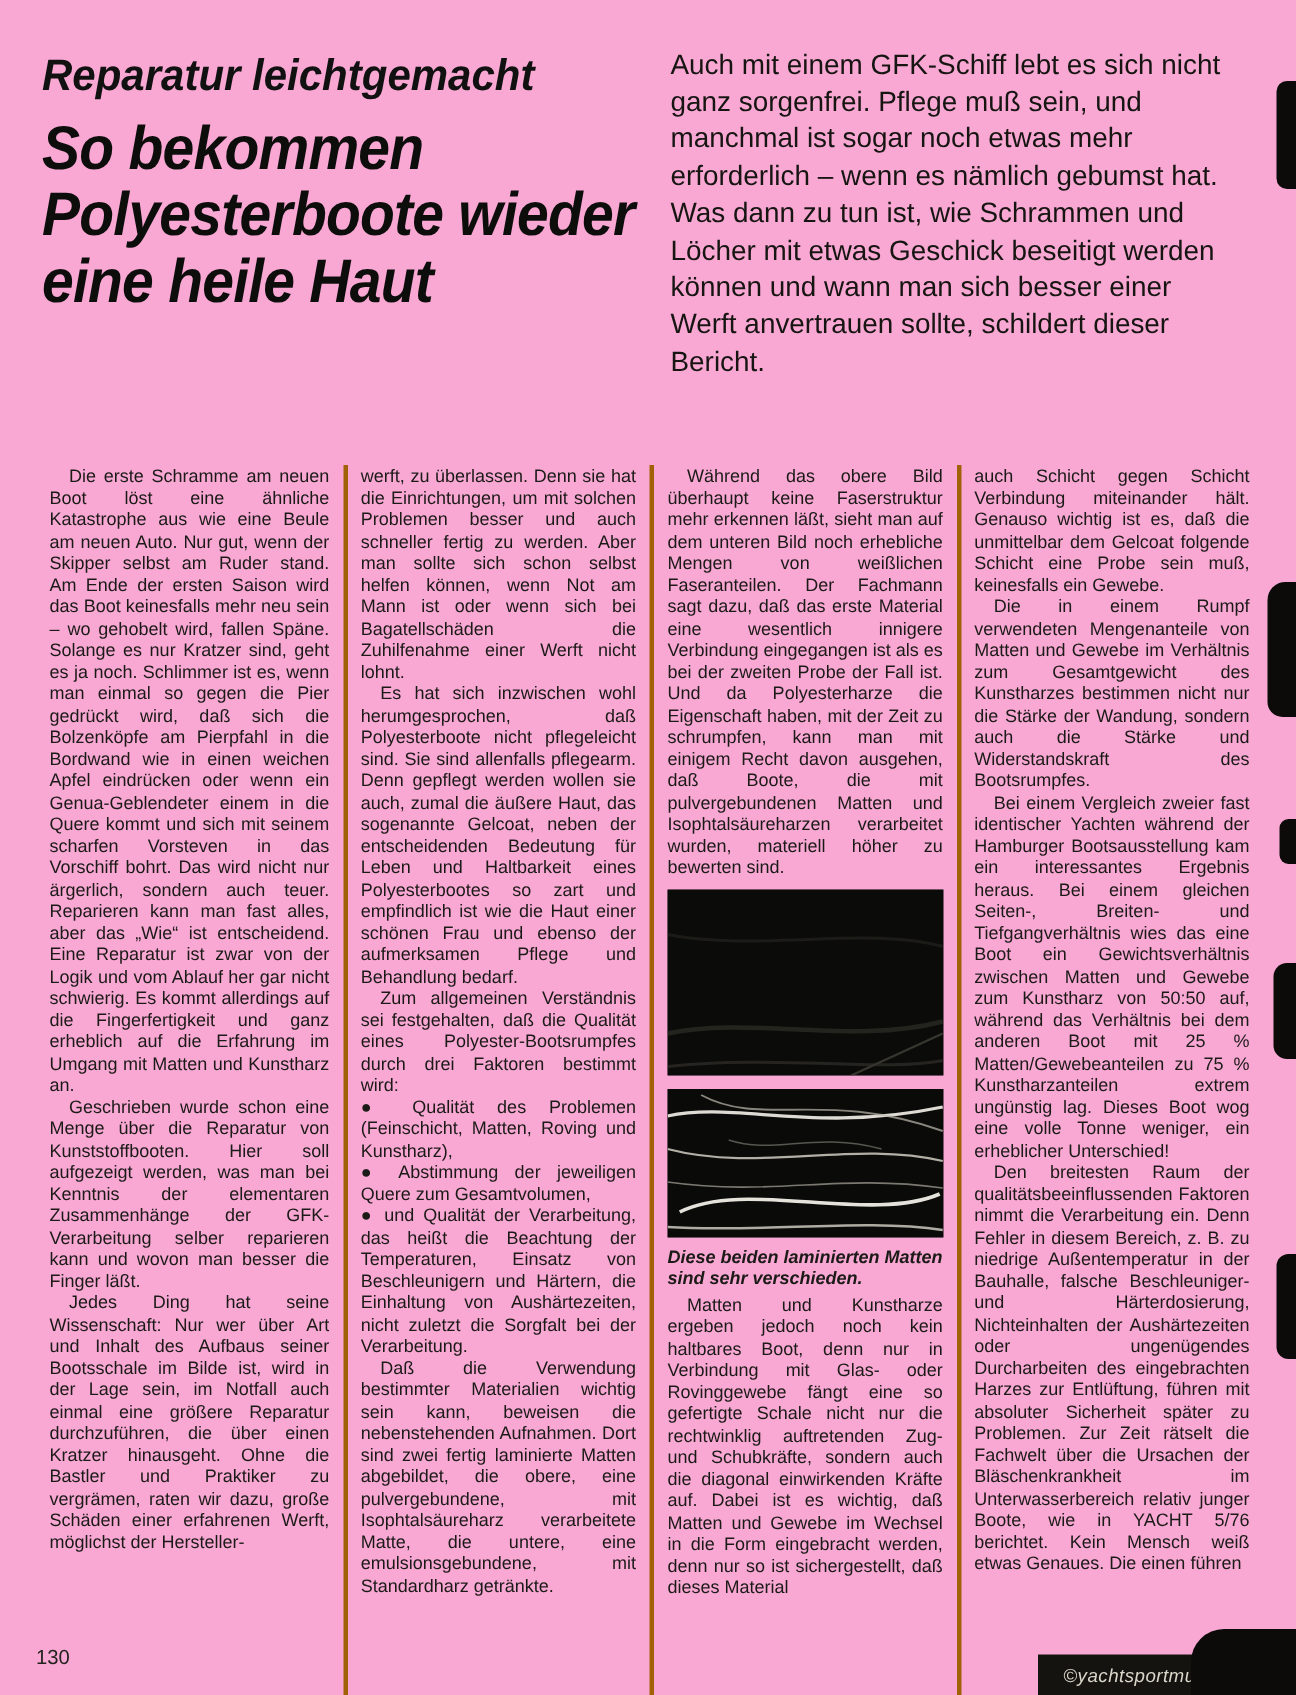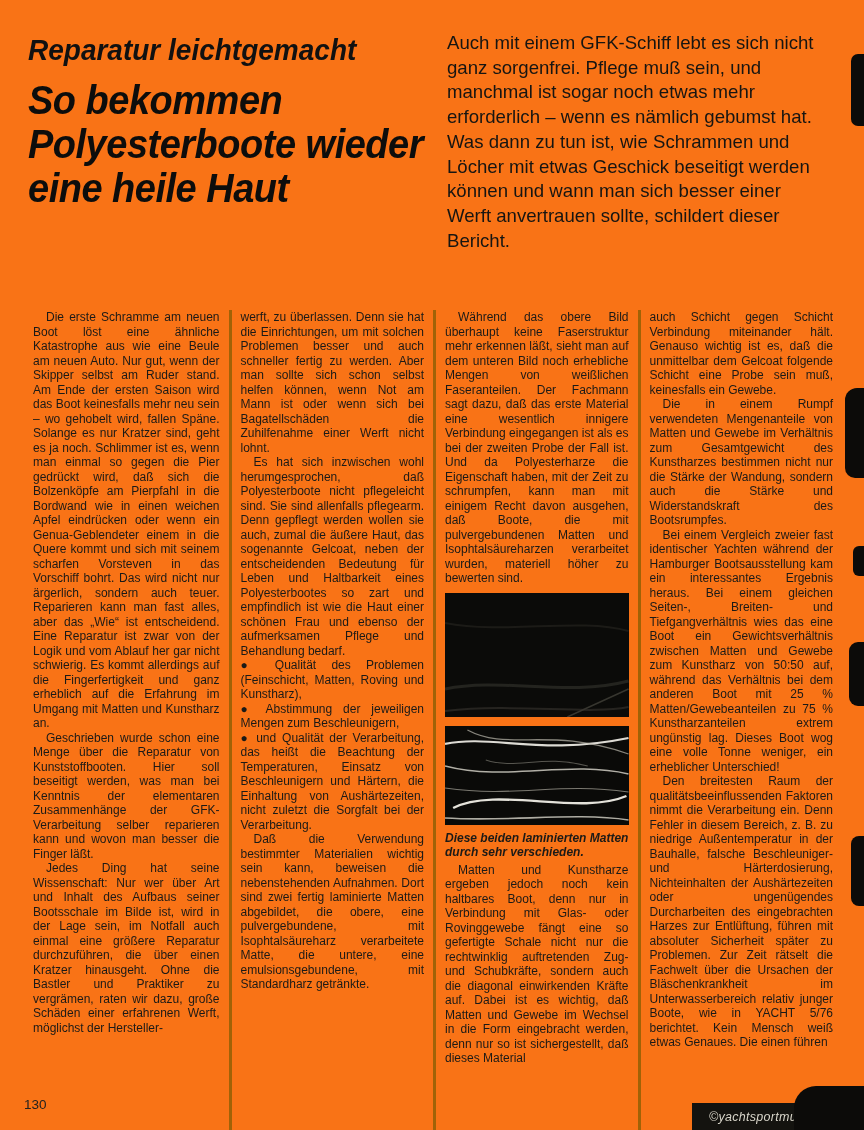--- a/index.html
+++ b/index.html
@@ -1,20 +1,20 @@
 <!DOCTYPE html>
 <html lang="de"><head>
 <meta charset="utf-8">
 <style>
   * { margin:0; padding:0; box-sizing:border-box; }
   html,body { width:864px; height:1130px; }
   body { background:#d8d6d0; }
   .page {
     position:relative; width:864px; height:1130px;
-    background:#f97316; color:#1b1a17; overflow:hidden;
+    background:#f9a8d4; color:#1b1a17; overflow:hidden;
     font-family:"Liberation Sans", sans-serif;
   }
   
   .kicker {
     position:absolute; left:28px; top:34px;
     font-size:28px; font-weight:bold; font-style:italic;
     letter-spacing:0px; color:#111;
     transform:scale(1,1.05); transform-origin:left top;
   }
   .headline {
@@ -86,29 +86,30 @@
     <span>Polyesterboote wieder</span>
     <span>eine heile Haut</span>
   </h1>
 
   <p class="intro">Auch mit einem GFK-Schiff lebt es sich nicht ganz sorgenfrei. Pflege muß sein, und manchmal ist sogar noch etwas mehr erforderlich – wenn es nämlich gebumst hat. Was dann zu tun ist, wie Schrammen und Löcher mit etwas Geschick beseitigt werden können und wann man sich besser einer Werft anvertrauen sollte, schildert dieser Bericht.</p>
 
   <main class="columns">
 
     <section class="col">
       <p>Die erste Schramme am neuen Boot löst eine ähnliche Katastrophe aus wie eine Beule am neuen Auto. Nur gut, wenn der Skipper selbst am Ruder stand. Am Ende der ersten Saison wird das Boot keinesfalls mehr neu sein – wo gehobelt wird, fallen Späne. Solange es nur Kratzer sind, geht es ja noch. Schlimmer ist es, wenn man einmal so gegen die Pier gedrückt wird, daß sich die Bolzenköpfe am Pierpfahl in die Bordwand wie in einen weichen Apfel eindrücken oder wenn ein Genua-Geblendeter einem in die Quere kommt und sich mit seinem scharfen Vorsteven in das Vorschiff bohrt. Das wird nicht nur ärgerlich, sondern auch teuer. Reparieren kann man fast alles, aber das „Wie“ ist entscheidend. Eine Reparatur ist zwar von der Logik und vom Ablauf her gar nicht schwierig. Es kommt allerdings auf die Fingerfertigkeit und ganz erheblich auf die Erfahrung im Umgang mit Matten und Kunstharz an.</p>
-      <p>Geschrieben wurde schon eine Menge über die Reparatur von Kunststoffbooten. Hier soll beseitigt werden, was man bei Kenntnis der elementaren Zusammenhänge der GFK-Verarbeitung selber reparieren kann und wovon man besser die Finger läßt.</p>
+      <p>Geschrieben wurde schon eine Menge über die Reparatur von Kunststoffbooten. Hier soll aufgezeigt werden, was man bei Kenntnis der elementaren Zusammenhänge der GFK-Verarbeitung selber reparieren kann und wovon man besser die Finger läßt.</p>
       <p>Jedes Ding hat seine Wissenschaft: Nur wer über Art und Inhalt des Aufbaus seiner Bootsschale im Bilde ist, wird in der Lage sein, im Notfall auch einmal eine größere Reparatur durchzuführen, die über einen Kratzer hinausgeht. Ohne die Bastler und Praktiker zu vergrämen, raten wir dazu, große Schäden einer erfahrenen Werft, möglichst der Hersteller-</p>
     </section>
 
     <section class="col">
       <p class="noindent">werft, zu überlassen. Denn sie hat die Einrichtungen, um mit solchen Problemen besser und auch schneller fertig zu werden. Aber man sollte sich schon selbst helfen können, wenn Not am Mann ist oder wenn sich bei Bagatellschäden die Zuhilfenahme einer Werft nicht lohnt.</p>
       <p>Es hat sich inzwischen wohl herumgesprochen, daß Polyesterboote nicht pflegeleicht sind. Sie sind allenfalls pflegearm. Denn gepflegt werden wollen sie auch, zumal die äußere Haut, das sogenannte Gelcoat, neben der entscheidenden Bedeutung für Leben und Haltbarkeit eines Polyesterbootes so zart und empfindlich ist wie die Haut einer schönen Frau und ebenso der aufmerksamen Pflege und Behandlung bedarf.</p>
+      <p>Zum allgemeinen Verständnis sei festgehalten, daß die Qualität eines Polyester-Bootsrumpfes durch drei Faktoren bestimmt wird:</p>
       <p class="bullet">● Qualität des Problemen (Feinschicht, Matten, Roving und Kunstharz),</p>
-      <p class="bullet">● Abstimmung der jeweiligen Mengen zum Beschleunigern,</p>
+      <p class="bullet">● Abstimmung der jeweiligen Quere zum Gesamtvolumen,</p>
       <p class="bullet">● und Qualität der Verarbeitung, das heißt die Beachtung der Temperaturen, Einsatz von Beschleunigern und Härtern, die Einhaltung von Aushärtezeiten, nicht zuletzt die Sorgfalt bei der Verarbeitung.</p>
       <p>Daß die Verwendung bestimmter Materialien wichtig sein kann, beweisen die nebenstehenden Aufnahmen. Dort sind zwei fertig laminierte Matten abgebildet, die obere, eine pulvergebundene, mit Isophtalsäureharz verarbeitete Matte, die untere, eine emulsionsgebundene, mit Standardharz getränkte.</p>
     </section>
 
     <section class="col">
       <p>Während das obere Bild überhaupt keine Faserstruktur mehr erkennen läßt, sieht man auf dem unteren Bild noch erhebliche Mengen von weißlichen Faseranteilen. Der Fachmann sagt dazu, daß das erste Material eine wesentlich innigere Verbindung eingegangen ist als es bei der zweiten Probe der Fall ist. Und da Polyesterharze die Eigenschaft haben, mit der Zeit zu schrumpfen, kann man mit einigem Recht davon ausgehen, daß Boote, die mit pulvergebundenen Matten und Isophtalsäureharzen verarbeitet wurden, materiell höher zu bewerten sind.</p>
 
       <figure>
         <div class="photo photo-upper">
           <svg viewBox="0 0 180 124" preserveAspectRatio="none" aria-hidden="true">
@@ -124,21 +125,21 @@
             <rect width="180" height="99" fill="#0a0a08"></rect>
             <path d="M0,18 C45,8 95,30 180,12" stroke="#e9e7df" stroke-width="2.2" fill="none" opacity="0.95"></path>
             <path d="M0,40 C60,56 120,34 180,48" stroke="#cfccc2" stroke-width="1.5" fill="none" opacity="0.85"></path>
             <path d="M8,82 C50,60 132,90 178,70" stroke="#f0eee6" stroke-width="2.4" fill="none" opacity="0.95"></path>
             <path d="M0,62 C70,72 110,56 180,66" stroke="#a09d93" stroke-width="1.1" fill="none" opacity="0.75"></path>
             <path d="M22,4 C62,26 102,0 180,28" stroke="#bcb9ae" stroke-width="1.3" fill="none" opacity="0.7"></path>
             <path d="M0,92 C64,96 128,86 180,94" stroke="#d7d4c9" stroke-width="1.6" fill="none" opacity="0.8"></path>
             <path d="M40,34 C70,44 96,28 140,40" stroke="#8b887e" stroke-width="1" fill="none" opacity="0.6"></path>
           </svg>
         </div>
-        <figcaption>Diese beiden laminierten Matten durch sehr verschieden.</figcaption>
+        <figcaption>Diese beiden laminierten Matten sind sehr verschieden.</figcaption>
       </figure>
 
       <p>Matten und Kunstharze ergeben jedoch noch kein haltbares Boot, denn nur in Verbindung mit Glas- oder Rovinggewebe fängt eine so gefertigte Schale nicht nur die rechtwinklig auftretenden Zug- und Schubkräfte, sondern auch die diagonal einwirkenden Kräfte auf. Dabei ist es wichtig, daß Matten und Gewebe im Wechsel in die Form eingebracht werden, denn nur so ist sichergestellt, daß dieses Material</p>
     </section>
 
     <section class="col">
       <p class="noindent">auch Schicht gegen Schicht Verbindung miteinander hält. Genauso wichtig ist es, daß die unmittelbar dem Gelcoat folgende Schicht eine Probe sein muß, keinesfalls ein Gewebe.</p>
       <p>Die in einem Rumpf verwendeten Mengenanteile von Matten und Gewebe im Verhältnis zum Gesamtgewicht des Kunstharzes bestimmen nicht nur die Stärke der Wandung, sondern auch die Stärke und Widerstandskraft des Bootsrumpfes.</p>
       <p>Bei einem Vergleich zweier fast identischer Yachten während der Hamburger Bootsausstellung kam ein interessantes Ergebnis heraus. Bei einem gleichen Seiten-, Breiten- und Tiefgangverhältnis wies das eine Boot ein Gewichtsverhältnis zwischen Matten und Gewebe zum Kunstharz von 50:50 auf, während das Verhältnis bei dem anderen Boot mit 25 % Matten/Gewebeanteilen zu 75 % Kunstharzanteilen extrem ungünstig lag. Dieses Boot wog eine volle Tonne weniger, ein erheblicher Unterschied!</p>
       <p>Den breitesten Raum der qualitätsbeeinflussenden Faktoren nimmt die Verarbeitung ein. Denn Fehler in diesem Bereich, z. B. zu niedrige Außentemperatur in der Bauhalle, falsche Beschleuniger- und Härterdosierung, Nichteinhalten der Aushärtezeiten oder ungenügendes Durcharbeiten des eingebrachten Harzes zur Entlüftung, führen mit absoluter Sicherheit später zu Problemen. Zur Zeit rätselt die Fachwelt über die Ursachen der Bläschenkrankheit im Unterwasserbereich relativ junger Boote, wie in YACHT 5/76 berichtet. Kein Mensch weiß etwas Genaues. Die einen führen</p>

